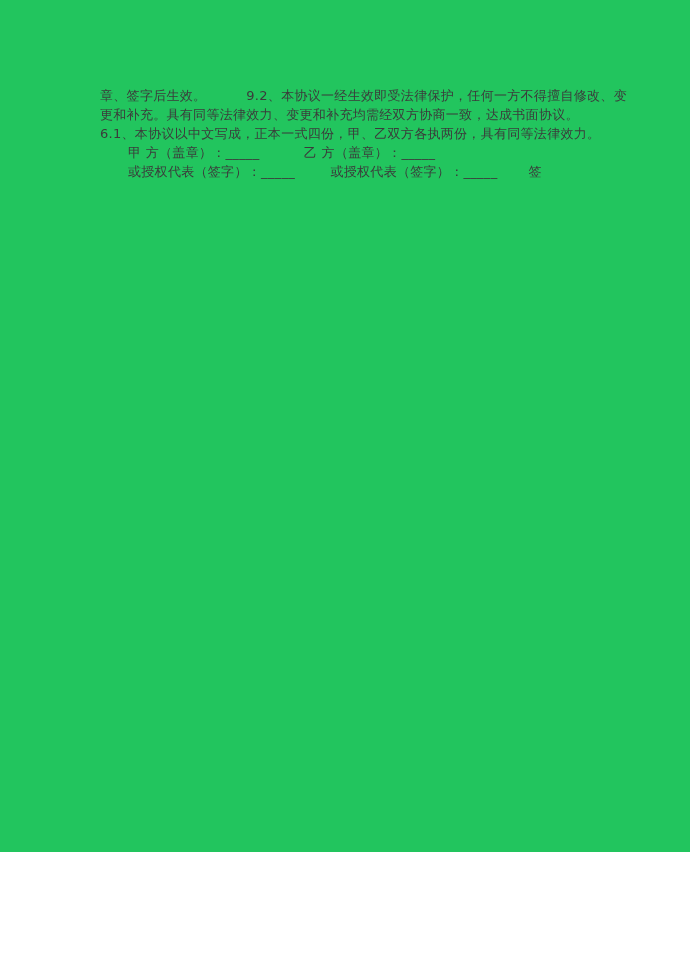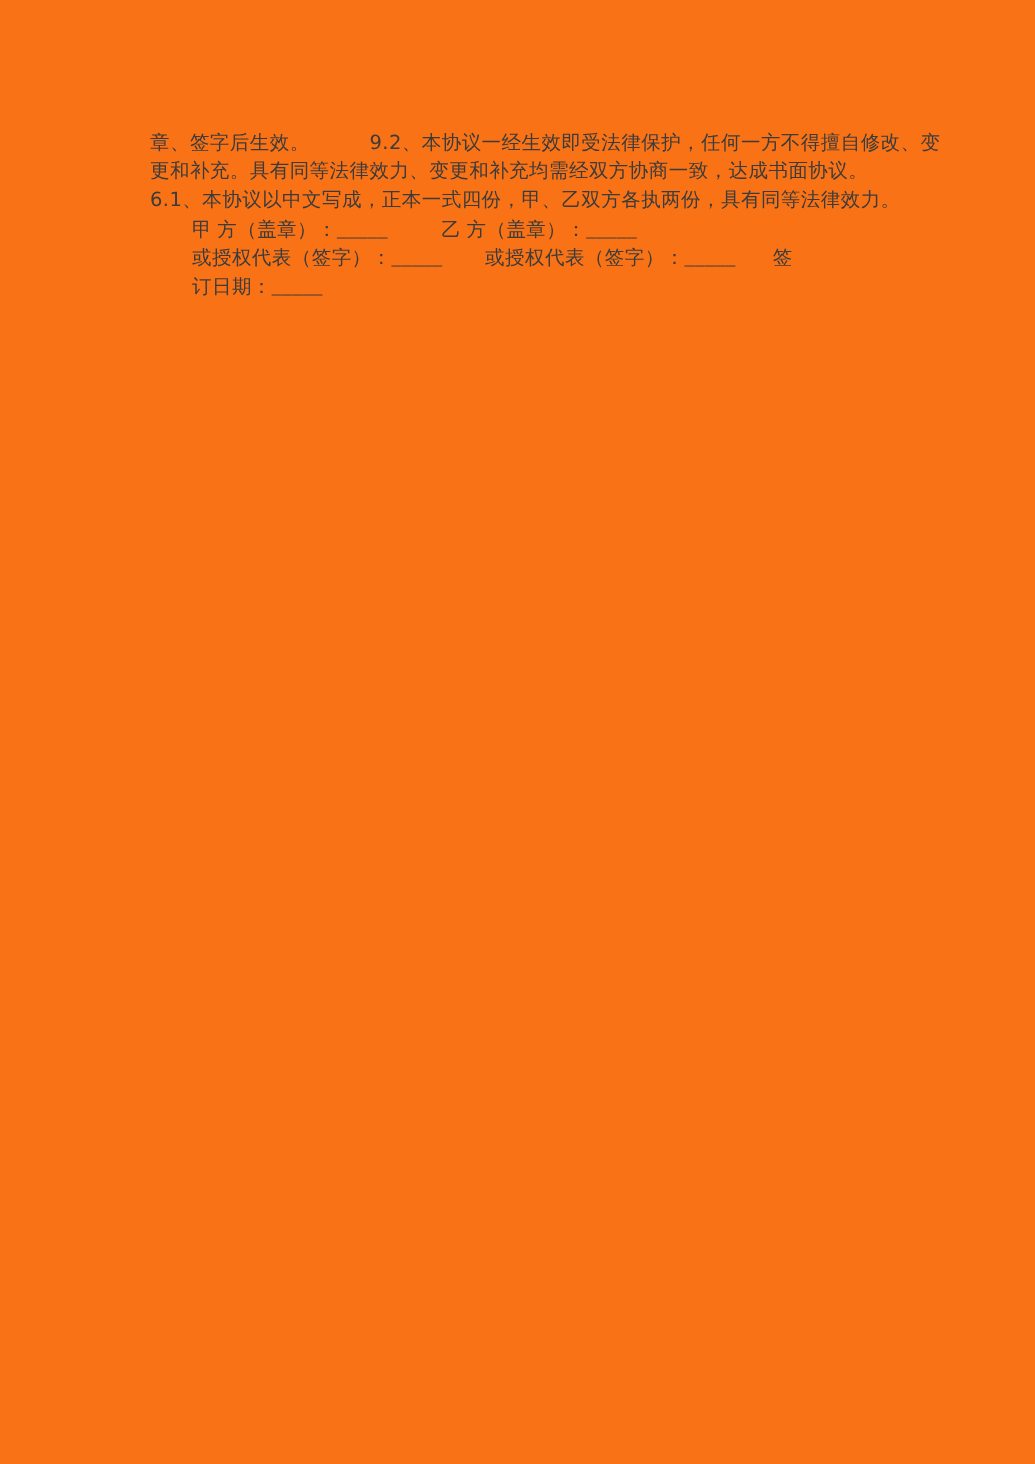--- a/index.html
+++ b/index.html
@@ -3,49 +3,47 @@
 <meta charset="utf-8">
 <style>
   html, body {
     margin: 0;
     padding: 0;
     background: #ffffff;
   }
   .page {
     position: relative;
     width: 690px;
-    height: 976px;
-    background: #f97316;
+    height: 852px;
+    background: #22c55e;
     overflow: hidden;
   }
   .textblock {
     position: absolute;
     left: 100px;
     top: 86px;
     width: 500px;
     font-family: "DejaVu Sans", "Liberation Sans", sans-serif;
     font-size: 13px;
     line-height: 19px;
     color: #3b3b3b;
     letter-spacing: 0.3px;
   }
   .line {
     white-space: pre;
     min-height: 19px;
   }
   .line.indent {
     padding-left: 28px;
-    font-family: Liberation Serif, serif;
   }
 </style>
 </head>
 <body>
 
 <div class="page">
   <div class="textblock">
     <div class="line">章、签字后生效。         9.2、本协议一经生效即受法律保护，任何一方不得擅自修改、变</div>
     <div class="line">更和补充。具有同等法律效力、变更和补充均需经双方协商一致，达成书面协议。</div>
     <div class="line">6.1、本协议以中文写成，正本一式四份，甲、乙双方各执两份，具有同等法律效力。</div>
     <div class="line indent">甲 方（盖章）：_____          乙 方（盖章）：_____</div>
     <div class="line indent">或授权代表（签字）：_____        或授权代表（签字）：_____       签</div>
-    <div class="line indent">订日期：_____</div>
   </div>
 </div>
 
 </body></html>

